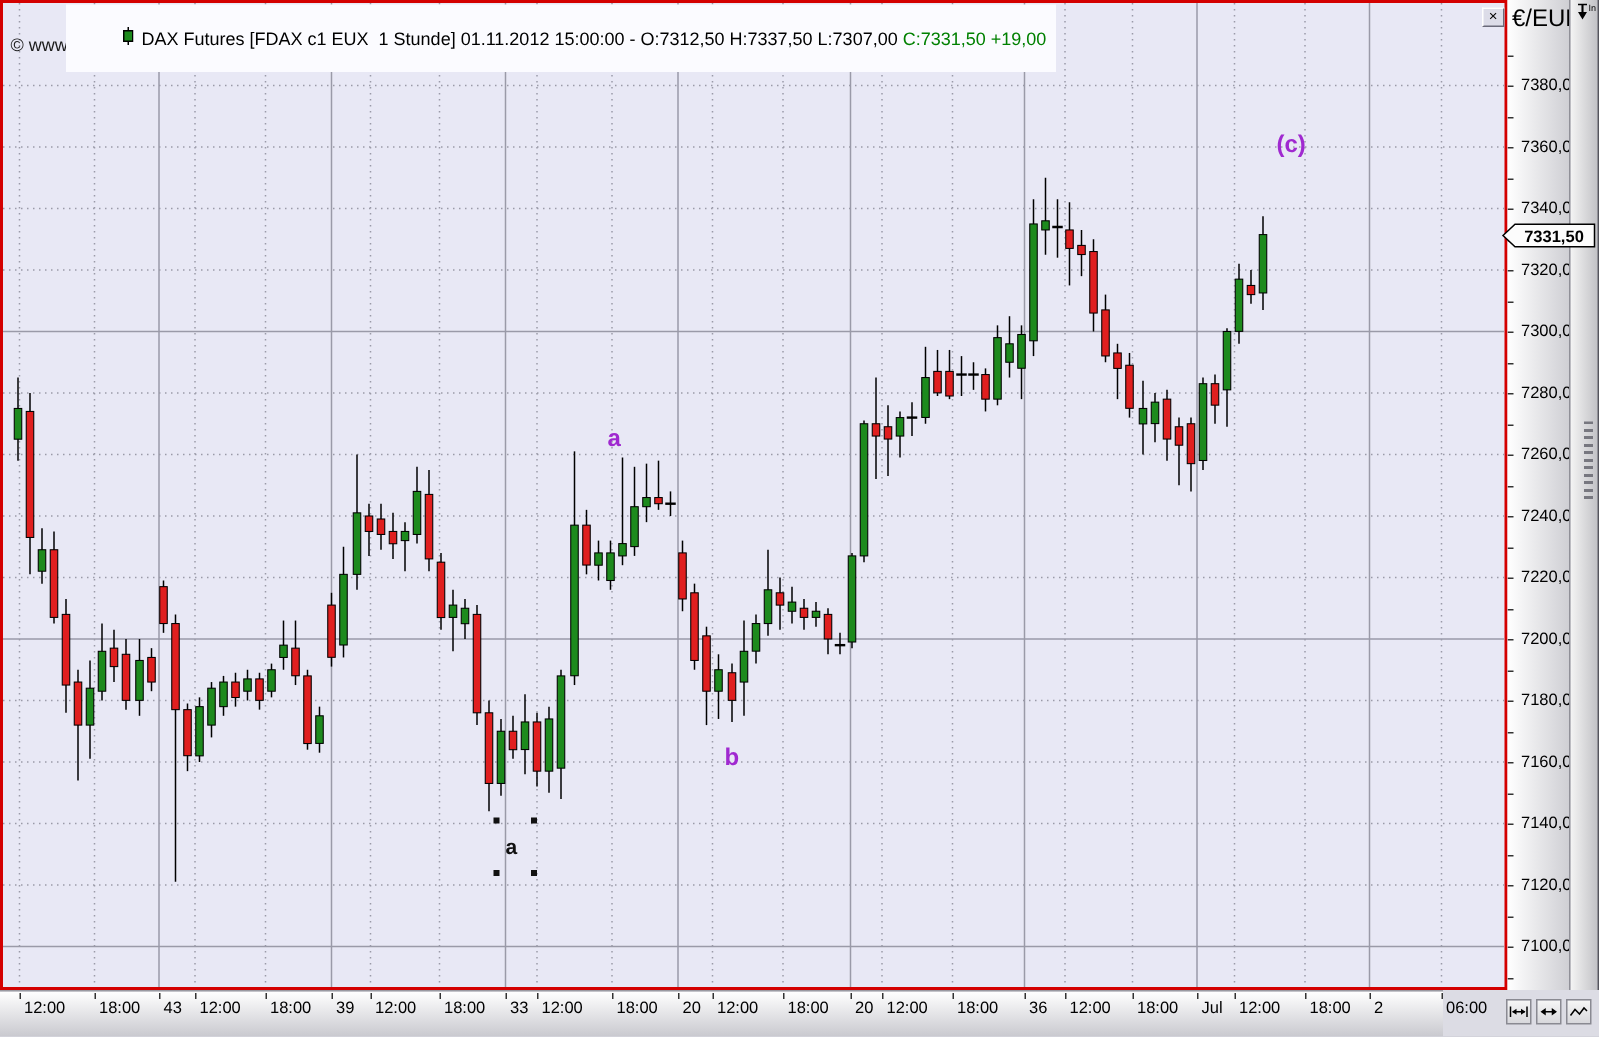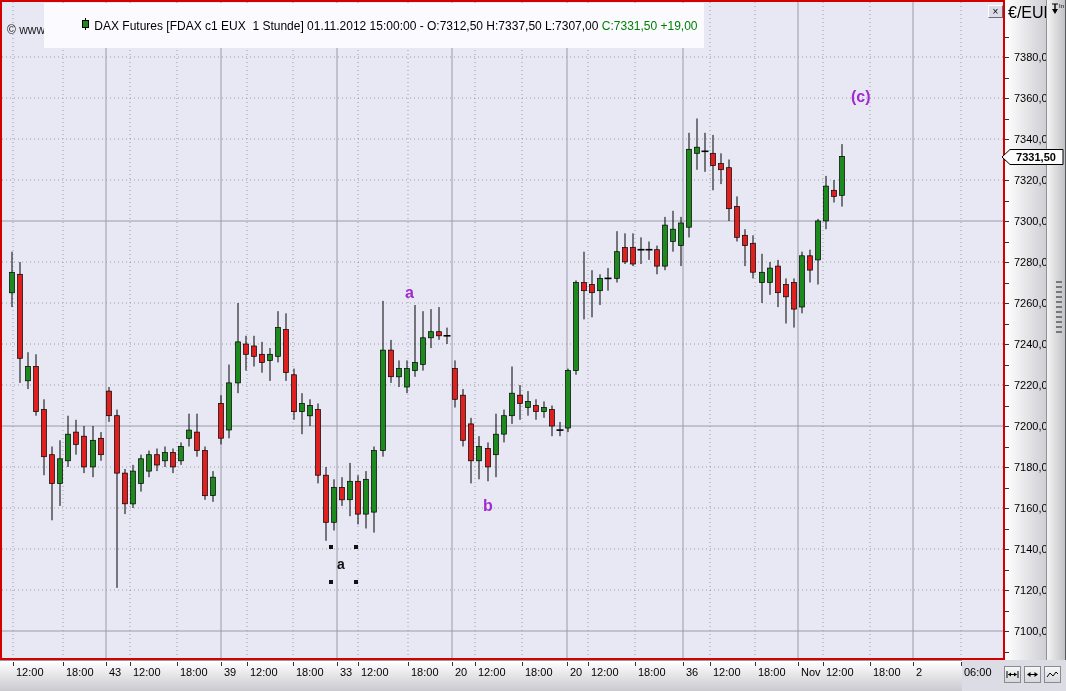--- a/index.html
+++ b/index.html
@@ -443,21 +443,21 @@
         <div class="xlab" style="left: 591px;">12:00</div>
         <div class="xtick" style="left: 635px;"></div>
         <div class="xlab" style="left: 638px;">18:00</div>
         <div class="xtick" style="left: 683px;"></div>
         <div class="xlab" style="left: 686px;">36</div>
         <div class="xtick" style="left: 710px;"></div>
         <div class="xlab" style="left: 713px;">12:00</div>
         <div class="xtick" style="left: 755px;"></div>
         <div class="xlab" style="left: 758px;">18:00</div>
         <div class="xtick" style="left: 798px;"></div>
-        <div class="xlab" style="left: 801px;">Nov</div>
+        <div class="xlab" style="left: 801px;">Jul</div>
         <div class="xtick" style="left: 823px;"></div>
         <div class="xlab" style="left: 826px;">12:00</div>
         <div class="xtick" style="left: 870px;"></div>
         <div class="xlab" style="left: 873px;">18:00</div>
         <div class="xtick" style="left: 913px;"></div>
         <div class="xlab" style="left: 916px;">2</div>
         <div class="xtick" style="left: 961px;"></div>
         <div class="xlab" style="left: 964px;">06:00</div>
       </div>
   </div>

